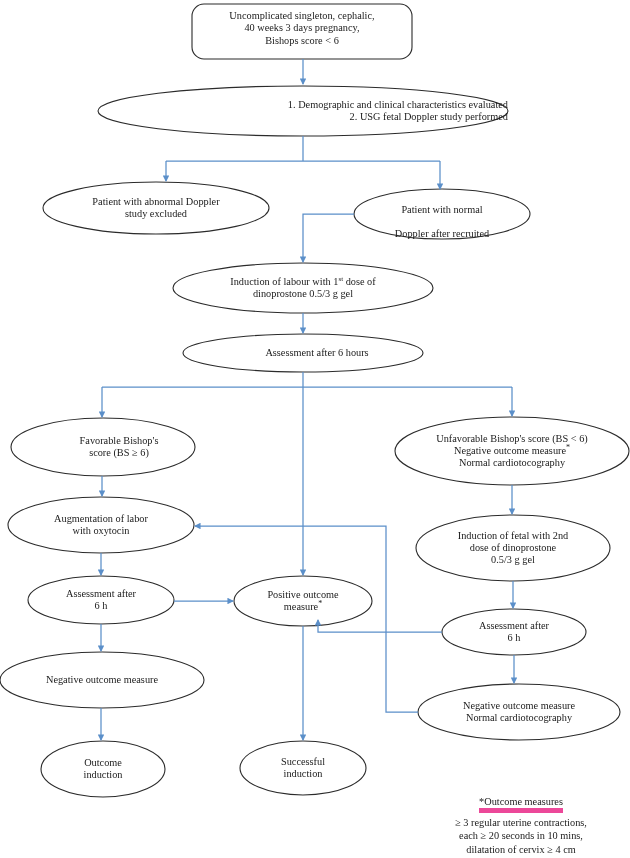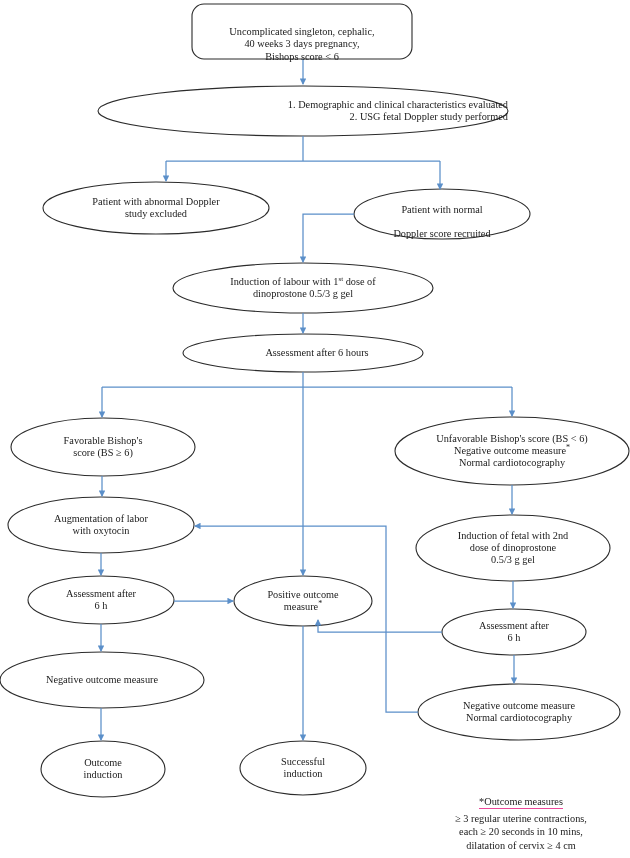--- a/index.html
+++ b/index.html
@@ -48,21 +48,21 @@
     position: absolute;
     left: 416px;
     top: 795px;
     width: 210px;
     text-align: center;
     font-size: 10.3px;
     line-height: 1.28;
   }
   #footnote .fn-title {
     display: inline-block;
-    border-bottom: 1px solid #ec4899;
+    border-bottom: 5px solid #ec4899;
     padding-bottom: 0px;
     margin-bottom: 3px;
   }
   #footnote .fn-line { display: block; white-space: nowrap; }
 </style>
 </head>
 <body>
 
 <div id="flow-root">
 
@@ -114,21 +114,21 @@
       <path d="M 303 626 L 303 740" marker-end="url(#arrow)"></path>
       <path d="M 512 485 L 512 514" marker-end="url(#arrow)"></path>
       <path d="M 513 581 L 513 608" marker-end="url(#arrow)"></path>
       <path d="M 442 632 L 318 632 L 318 620" marker-end="url(#arrow)"></path>
       <path d="M 514 655 L 514 683" marker-end="url(#arrow)"></path>
       <path d="M 418 712 L 386 712 L 386 526 L 195 526" marker-end="url(#arrow)"></path>
     </g>
   </svg>
 
   <div class="node-hit" style="left:192px;top:4px;width:220px;height:55px;">
-    <div class="node-label" style="left:0;top:16px;width:220px;height:49px;">
+    <div class="node-label" style="left:0;top:0;width:220px;height:49px;">
       <span class="ln">Uncomplicated singleton, cephalic,</span>
       <span class="ln">40 weeks 3 days pregnancy,</span>
       <span class="ln">Bishops score &lt; 6</span>
     </div>
   </div>
 
   <div class="node-hit" style="left:98px;top:86px;width:410px;height:50px;">
     <div class="node-label" style="left:0;top:0;width:410px;height:50px;align-items:flex-end;padding-left:72px;box-sizing:border-box;">
       <span class="ln">1. Demographic and clinical characteristics evaluated</span>
       <span class="ln">2. USG fetal Doppler study performed</span>
@@ -138,39 +138,39 @@
   <div class="node-hit" style="left:43px;top:182px;width:226px;height:52px;">
     <div class="node-label" style="left:0;top:0;width:226px;height:52px;">
       <span class="ln">Patient with abnormal Doppler</span>
       <span class="ln">study excluded</span>
     </div>
   </div>
 
   <div class="node-hit" style="left:354px;top:189px;width:176px;height:50px;">
     <div class="node-label" style="left:0;top:8px;width:176px;height:50px;gap:12px;">
       <span class="ln">Patient with normal</span>
-      <span class="ln">Doppler score recruited</span>
+      <span class="ln">Doppler after recruited</span>
     </div>
   </div>
 
   <div class="node-hit" style="left:173px;top:263px;width:260px;height:50px;">
     <div class="node-label" style="left:0;top:0;width:260px;height:50px;text-align:center;">
       <span class="ln">Induction of labour with 1<sup>st</sup> dose of</span>
       <span class="ln">dinoprostone 0.5/3 g gel</span>
     </div>
   </div>
 
   <div class="node-hit" style="left:197px;top:334px;width:240px;height:38px;">
     <div class="node-label" style="left:0;top:0;width:240px;height:38px;">
       <span class="ln">Assessment after 6 hours</span>
     </div>
   </div>
 
   <div class="node-hit" style="left:11px;top:418px;width:184px;height:58px;">
-    <div class="node-label" style="left:0;top:0;width:184px;height:58px;">
+    <div class="node-label" style="left:16px;top:0;width:184px;height:58px;">
       <span class="ln">Favorable Bishop's</span>
       <span class="ln">score (BS ≥ 6)</span>
     </div>
   </div>
 
   <div class="node-hit" style="left:395px;top:417px;width:234px;height:68px;">
     <div class="node-label" style="left:0;top:0;width:234px;height:68px;">
       <span class="ln">Unfavorable Bishop's score (BS &lt; 6)</span>
       <span class="ln">Negative outcome measure<span class="sup-star">*</span></span>
       <span class="ln">Normal cardiotocography</span>

